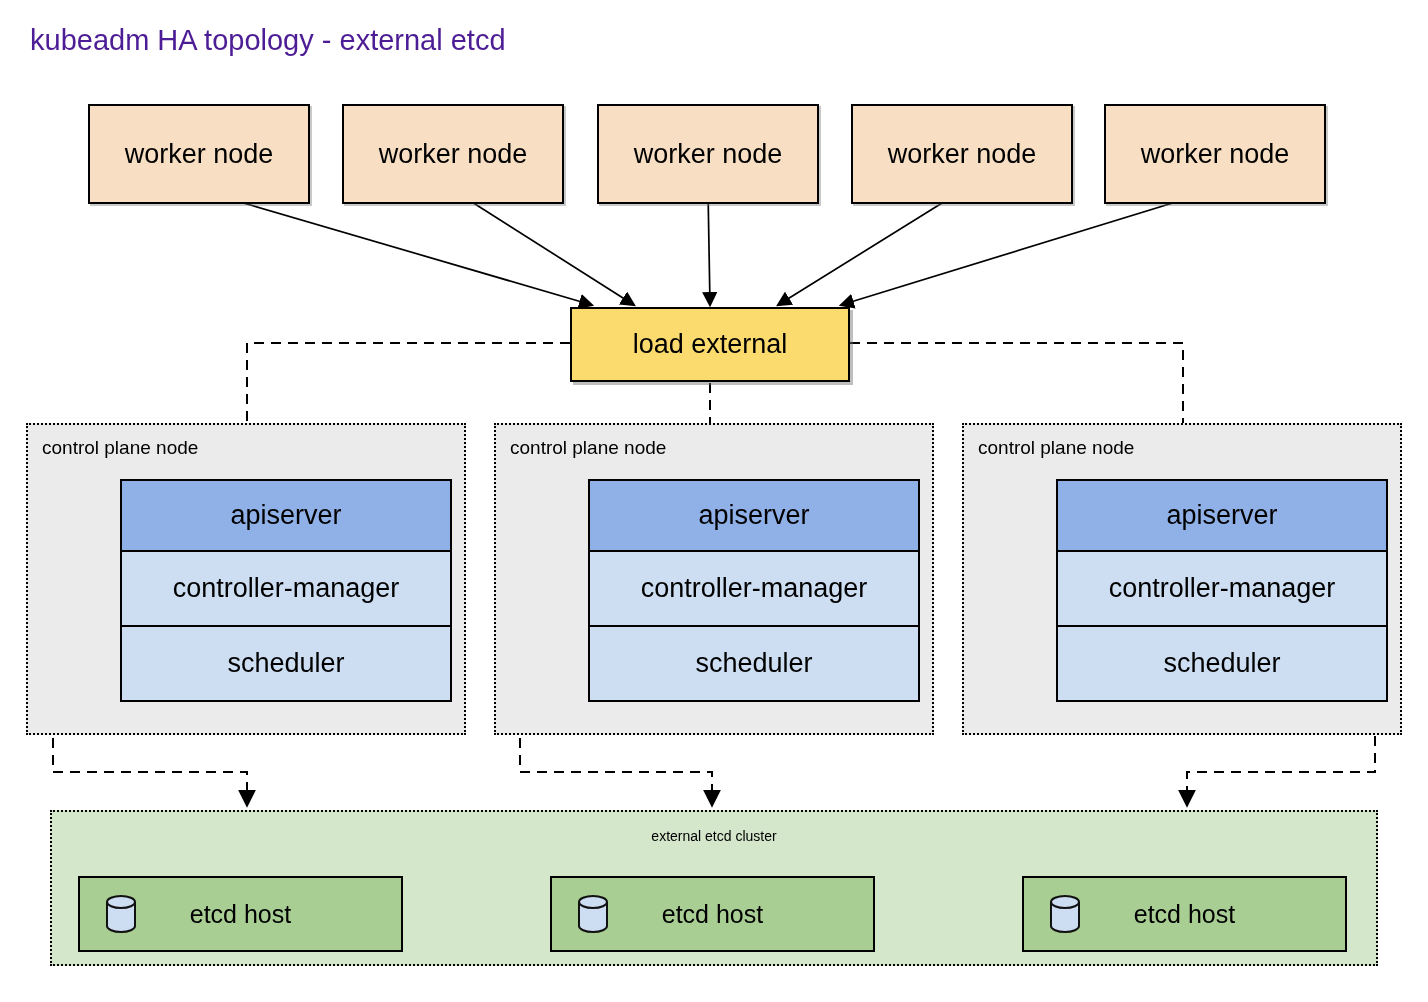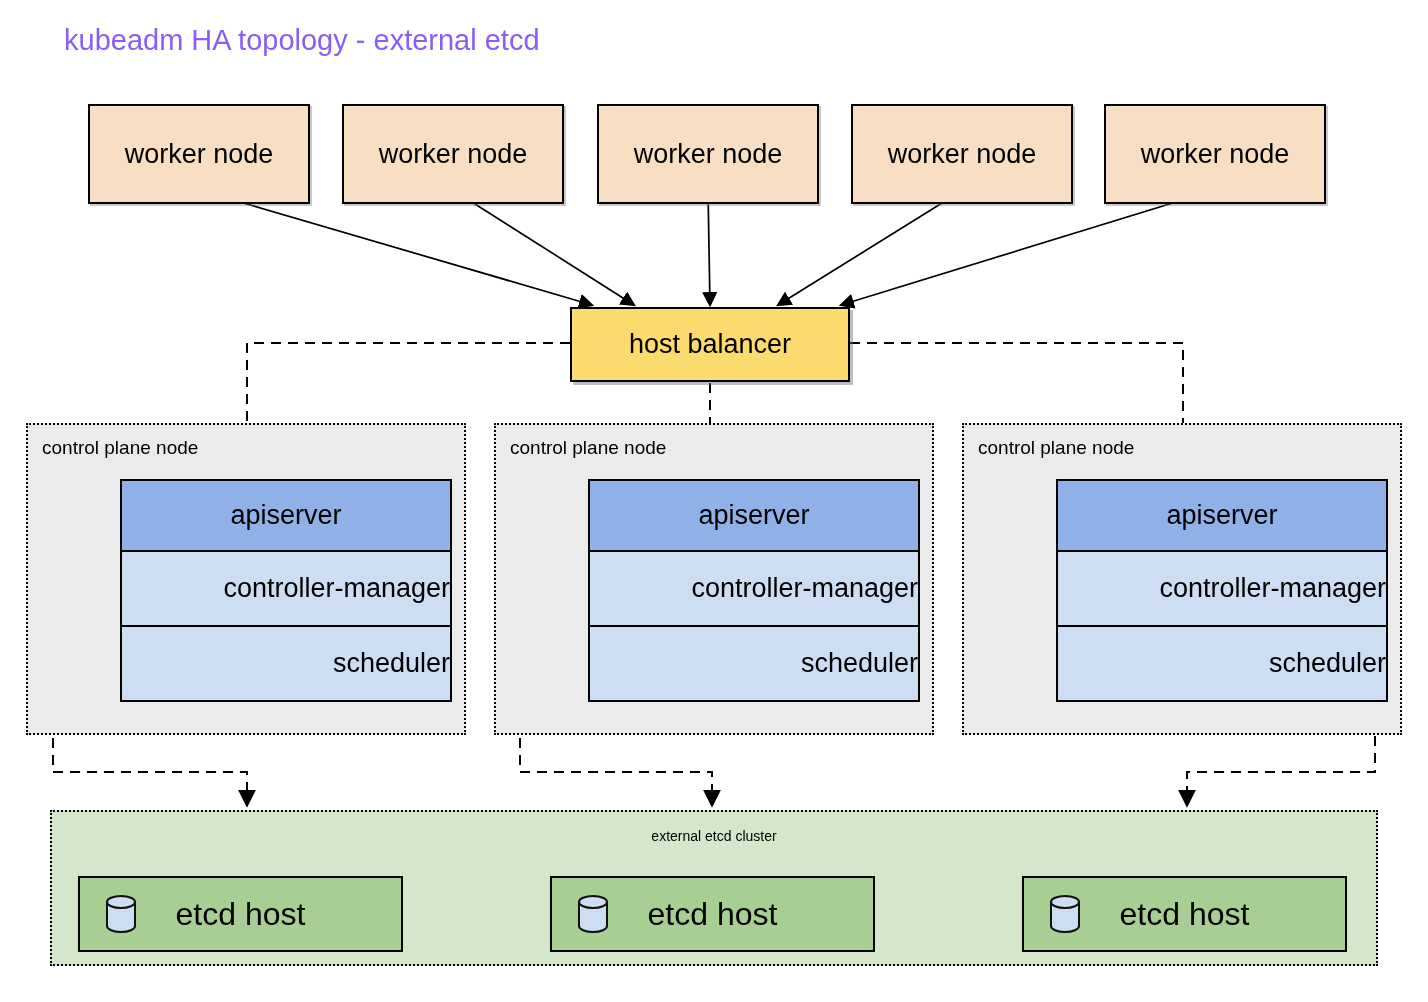--- a/index.html
+++ b/index.html
@@ -1,20 +1,20 @@
 <!DOCTYPE html>
 <html style="--c-worker_fill: #f8dfc3; --c-lb_fill: #fbdb6e; --c-apiserver_fill: #90b0e8; --c-component_fill: #cddef3; --c-control_plane_fill: #ebebeb; --c-etcd_cluster_fill: #d4e7cb; --c-etcd_host_fill: #a8ce93; --c-cylinder_fill: #cddef3; --c-line: #000000;"><head>
 <meta charset="utf-8">
 <style>
   html,body { margin:0; padding:0; background:#ffffff; }
   .page {
     position:relative; width:1428px; height:1002px; background:#ffffff;
     font-family:"Liberation Sans", sans-serif; color:#000; overflow:hidden;
   }
-  .title { position:absolute; left:30px; top:24px; font-size:29px; color:#8b5cf6;margin-left:34px; }
+  .title { position:absolute; left:30px; top:24px; font-size:29px; color:#4c1d95; }
 
   svg.connectors { position:absolute; left:0; top:0; width:1428px; height:1002px; pointer-events:none; }
 
   .box {
     position:absolute; display:flex; align-items:center; justify-content:center;
     border:2px solid #000; box-sizing:border-box; font-size:27px; color:#000;
   }
   .worker { top:104px; height:100px; width:222px; background:var(--c-worker_fill,#f8dfc3); box-shadow:2px 2px 0 rgba(120,120,120,.40); }
   .w1{left:88px} .w2{left:342px} .w3{left:597px} .w4{left:851px} .w5{left:1104px}
 
@@ -25,33 +25,33 @@
     background:var(--c-control_plane_fill,#ebebeb); border:2px dotted #000; box-sizing:border-box;
   }
   .cp1{left:26px} .cp2{left:494px} .cp3{left:962px}
   .cp-label { position:absolute; left:14px; top:12px; font-size:19px; color:#000; }
 
   .stack { position:absolute; left:56px; top:54px; width:332px;padding-left:36px; }
   .row {
     height:75px; display:flex; align-items:center; justify-content:center;
     background:var(--c-component_fill,#cddef3); border:2px solid #000; box-sizing:border-box; font-size:27px;
   }
-  .row + .row { border-top:none;justify-content:flex-end; }
+  .row + .row { border-top:none; }
   .row.api { height:73px; background:var(--c-apiserver_fill,#90b0e8); }
 
   .etcd {
     position:absolute; left:50px; top:810px; width:1328px; height:156px;
     background:var(--c-etcd_cluster_fill,#d4e7cb); border:2px dotted #000; box-sizing:border-box;
   }
   .etcd-label { position:absolute; top:16px; left:0; width:100%; text-align:center; font-size:14px; }
 
   .host {
     position:absolute; top:64px; height:76px; width:325px;
     background:var(--c-etcd_host_fill,#a8ce93); border:2px solid #000; box-sizing:border-box;
-    display:flex; align-items:center; justify-content:center; font-size:32px;
+    display:flex; align-items:center; justify-content:center; font-size:25px;
   }
   .h1{left:26px} .h2{left:498px} .h3{left:970px}
   .cyl { position:absolute; left:24px; top:50%; transform:translateY(-50%); line-height:0; }
 </style>
 </head>
 <body>
 
 <div class="page">
 
   <div class="title">kubeadm HA topology - external etcd</div>
@@ -97,21 +97,21 @@
       <span>worker node</span>
     </div>
   <div class="box worker w4">
       <span>worker node</span>
     </div>
   <div class="box worker w5">
       <span>worker node</span>
     </div>
 
   <div class="box lb">
-      <span>host balancer</span>
+      <span>load external</span>
     </div>
 
   <div class="cp cp1">
     <div class="cp-label">control plane node</div>
     <div class="stack">
       <div class="row api">
           <span>apiserver</span>
         </div>
       <div class="row">
           <span>controller-manager</span>

